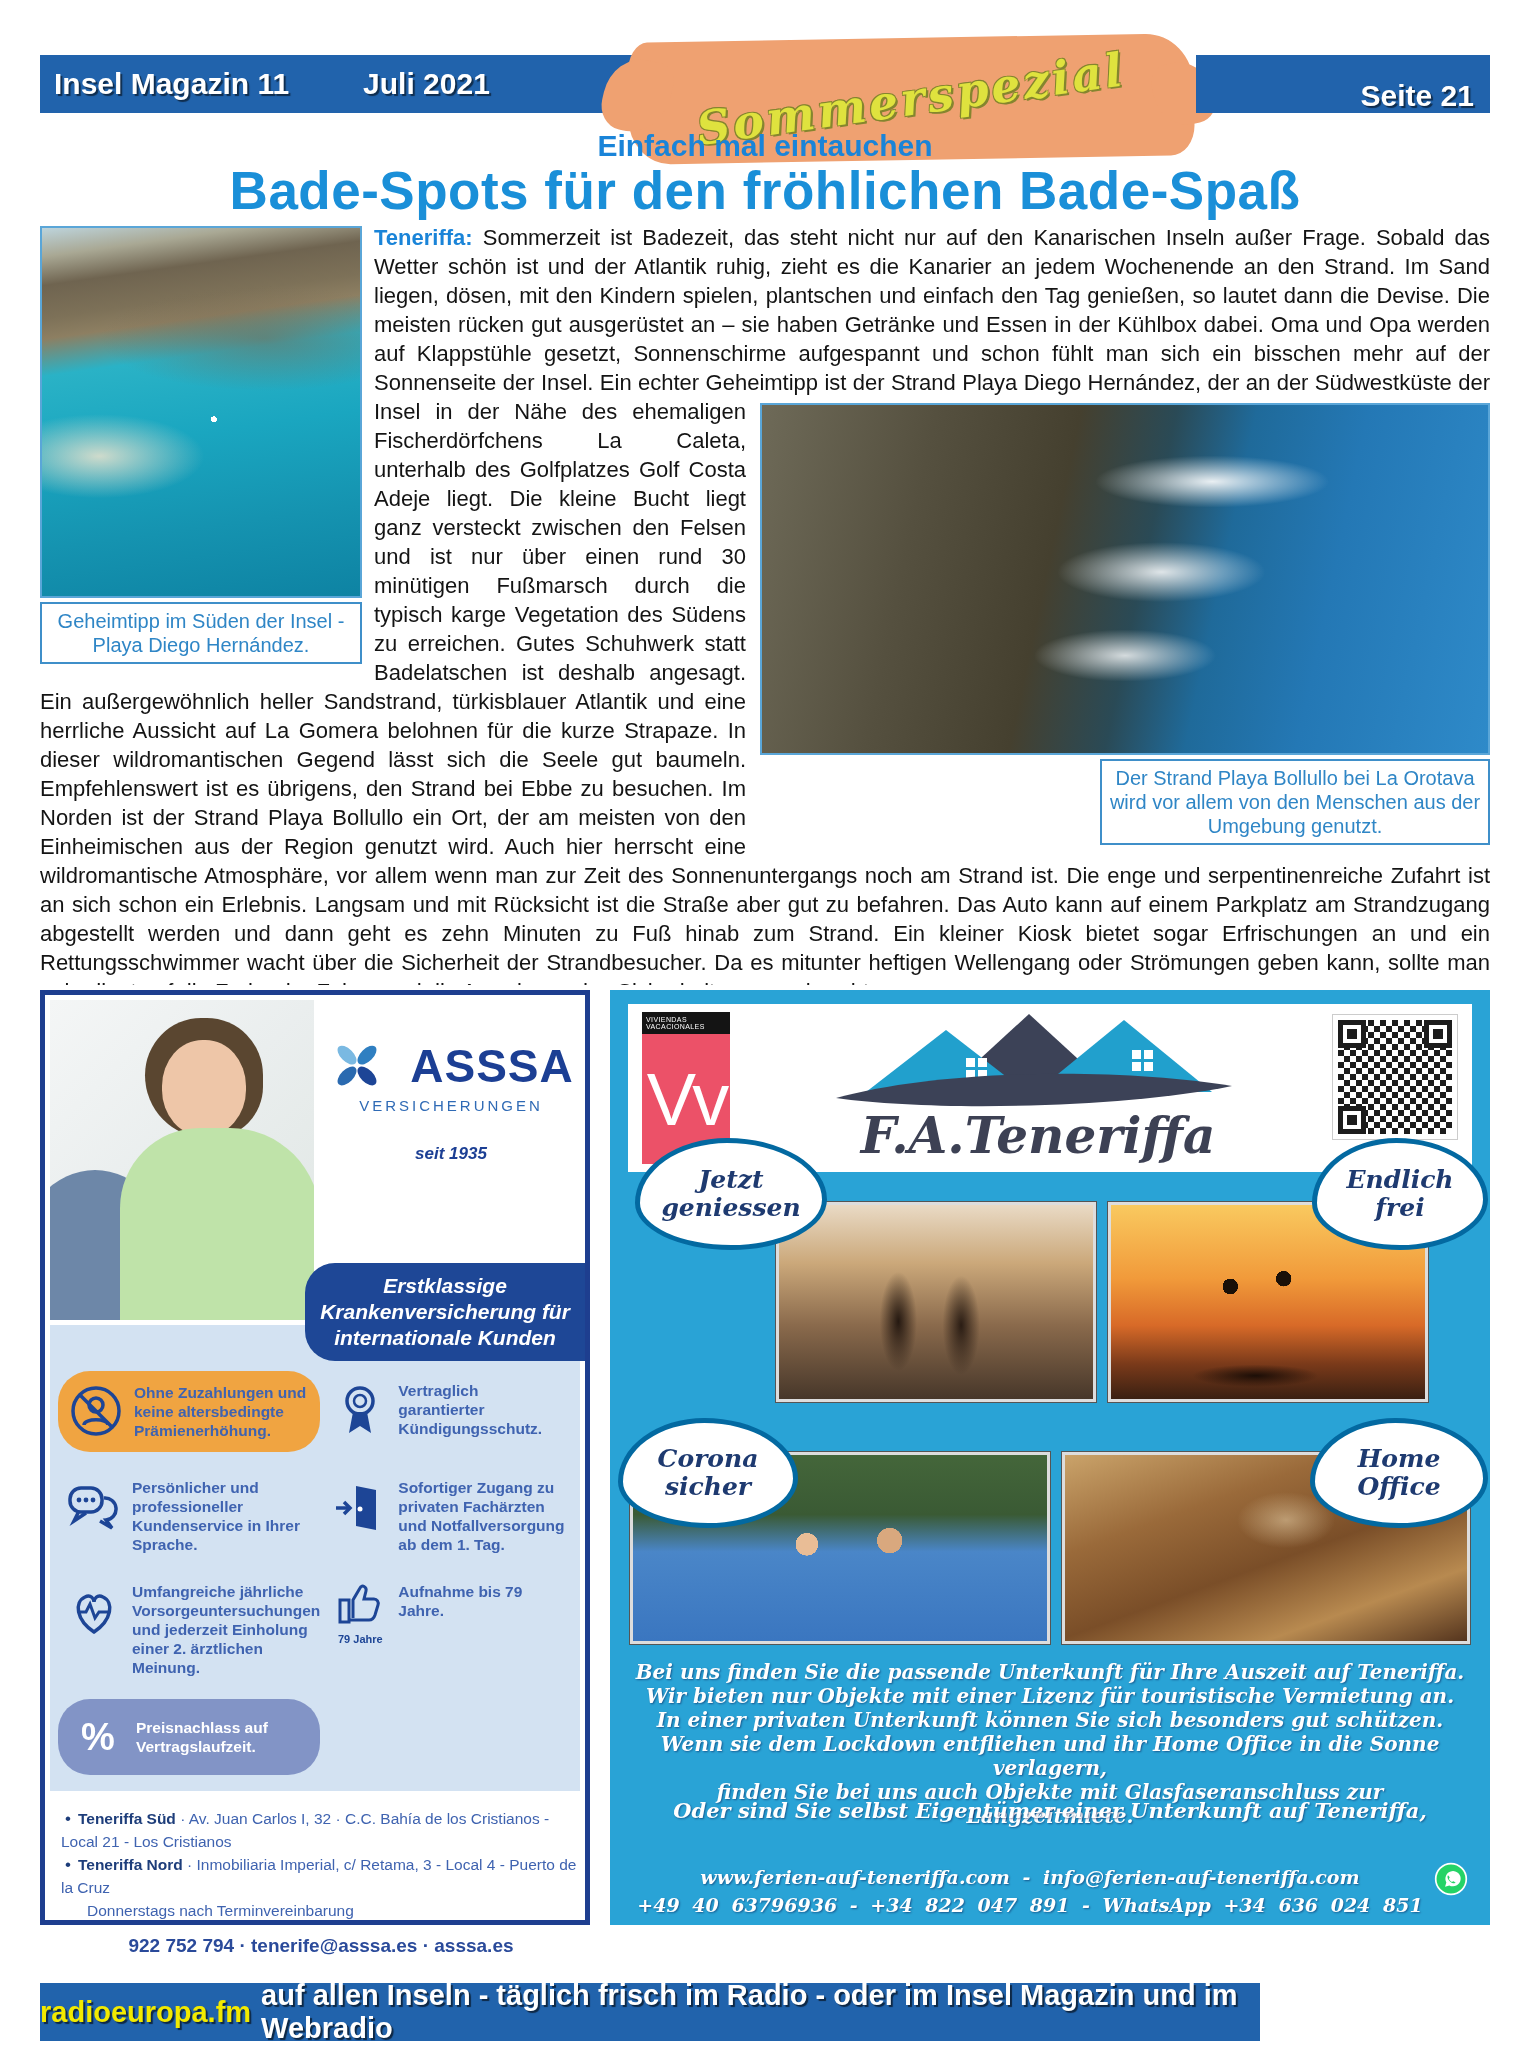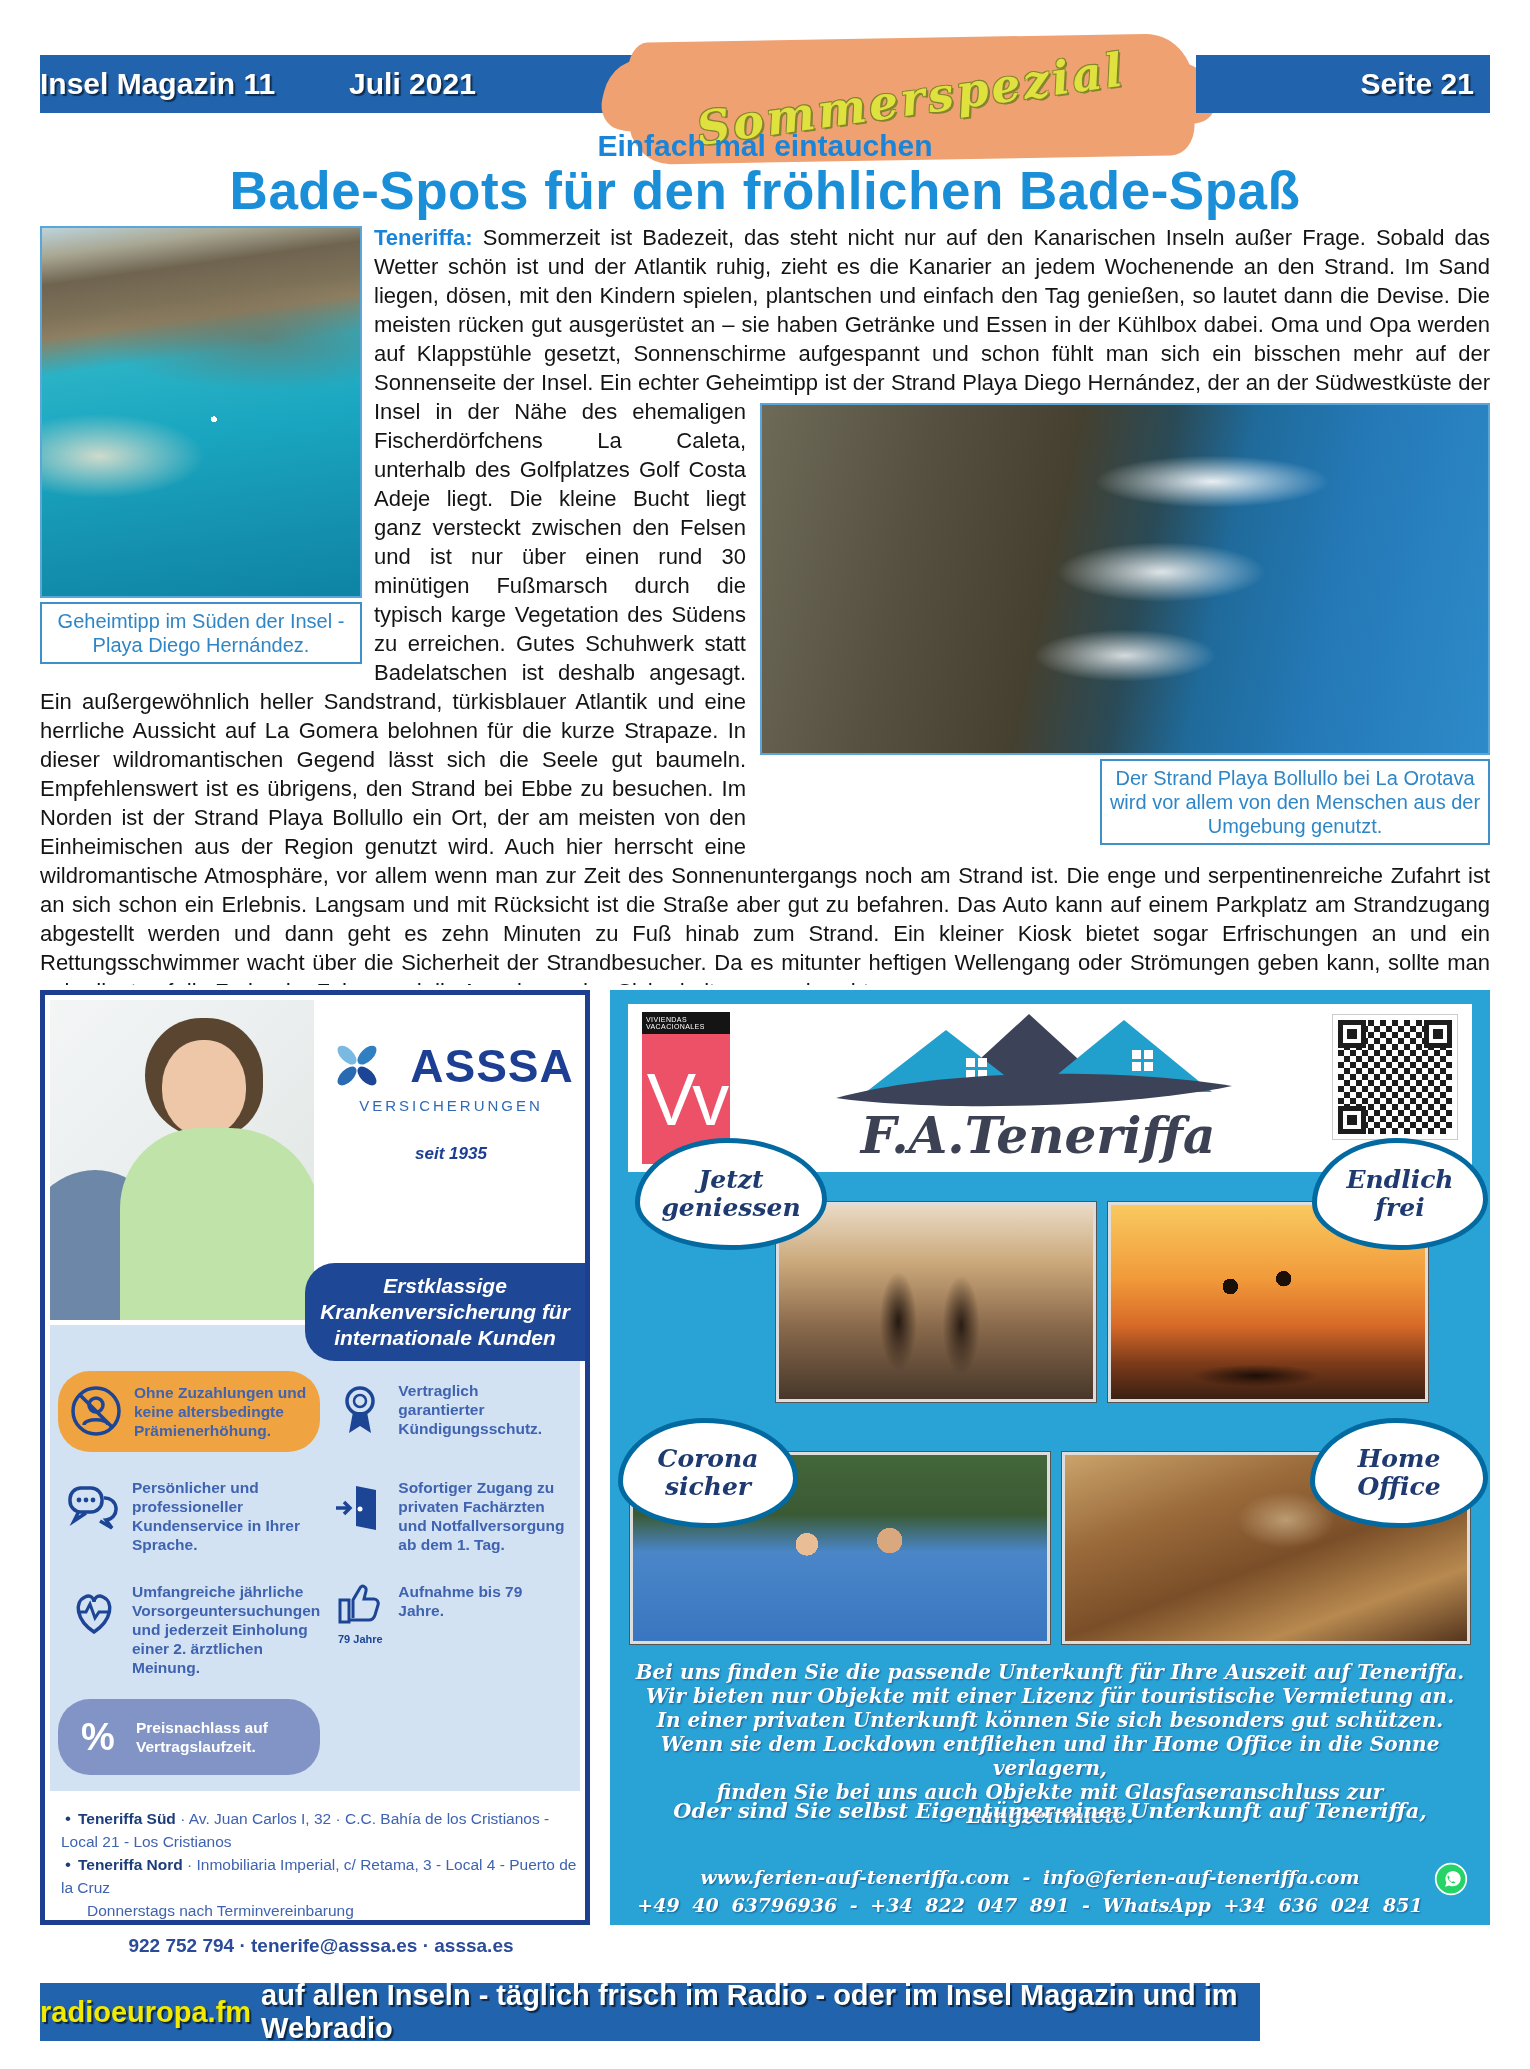--- a/index.html
+++ b/index.html
@@ -3,22 +3,22 @@
 <meta charset="utf-8">
 <style>
   html,body{margin:0;padding:0;background:#fff;}
   .page{position:relative;width:1530px;height:2069px;background:#fff;overflow:hidden;
         font-family:"Liberation Sans",sans-serif;}
 
   
   .hdr-bar{position:absolute;top:55px;height:58px;background:#2163ac;color:#fff;
            font-weight:bold;font-size:30px;display:flex;align-items:center;
            text-shadow:2px 2px 1px rgba(0,0,0,.55);box-sizing:border-box;}
-  .hdr-left{left:40px;width:592px;gap:74px;}
-  .hdr-right{left:1196px;width:294px;justify-content:flex-end;padding-right:16px;}
+  .hdr-left{left:40px;width:592px;padding-left:14px;gap:74px;}
+  .hdr-right{left:1196px;width:294px;justify-content:flex-end;padding-right:16px;align-items:flex-end;}
   .swash{position:absolute;left:628px;top:38px;width:566px;height:122px;background:#efa171;
          border-radius:20px 48px 24px 42px / 32px 52px 30px 46px;transform:rotate(-1deg);}
   .swash::before{content:"";position:absolute;left:-24px;top:16px;width:66px;height:74px;
          background:#efa171;border-radius:55% 25% 60% 35%;transform:rotate(14deg);}
   .swash::after{content:"";position:absolute;right:-20px;top:28px;width:60px;height:64px;
          background:#efa171;border-radius:30% 60% 35% 55%;transform:rotate(-12deg);}
   .swash-text{position:absolute;inset:0;display:flex;align-items:center;justify-content:center;
          font-family:"DejaVu Serif",serif;font-style:italic;font-weight:bold;font-size:46px;
          color:#dfe23e;transform:rotate(-7deg);letter-spacing:3px;
          text-shadow:2px 2px 0 #85852e,-1px -1px 0 #85852e,1px -1px 0 #85852e,-1px 1px 0 #85852e;}

